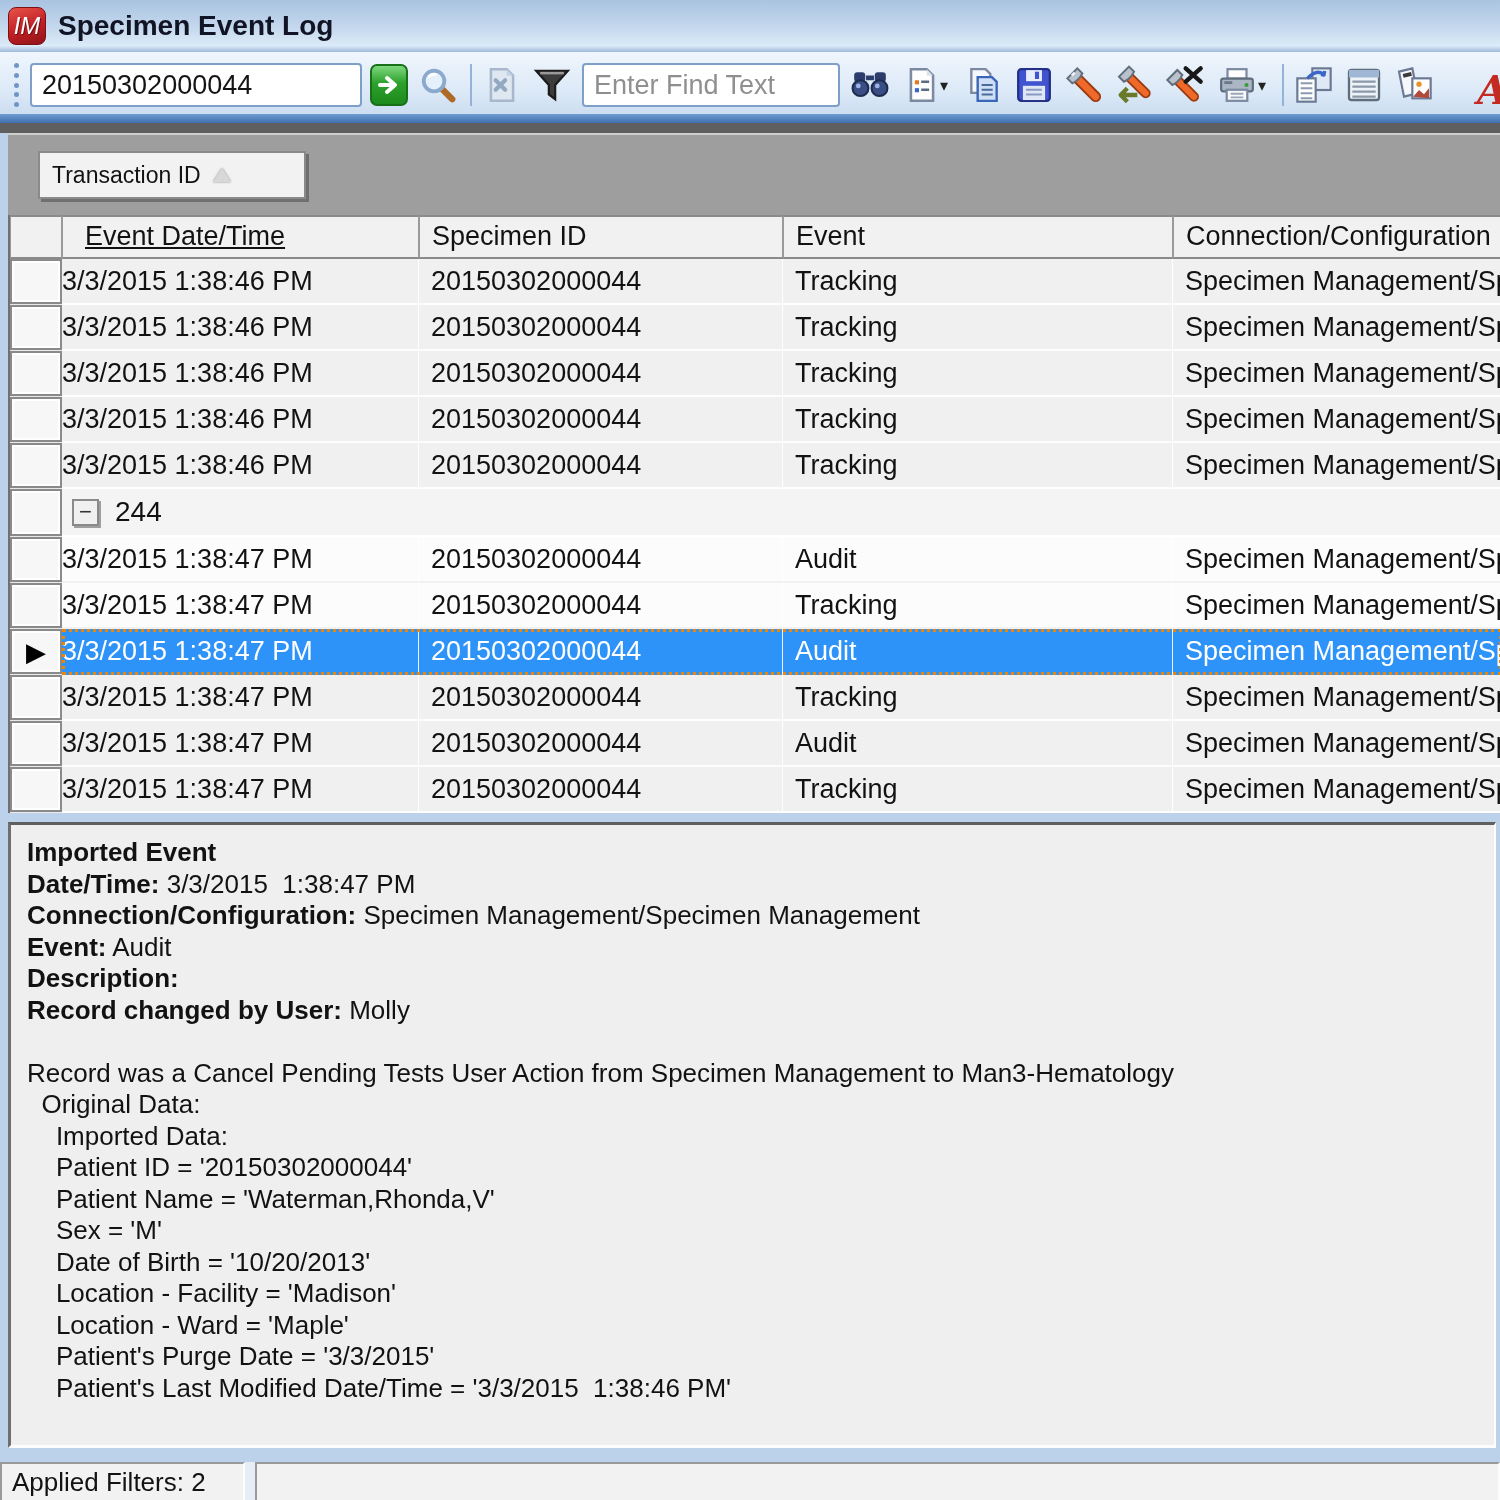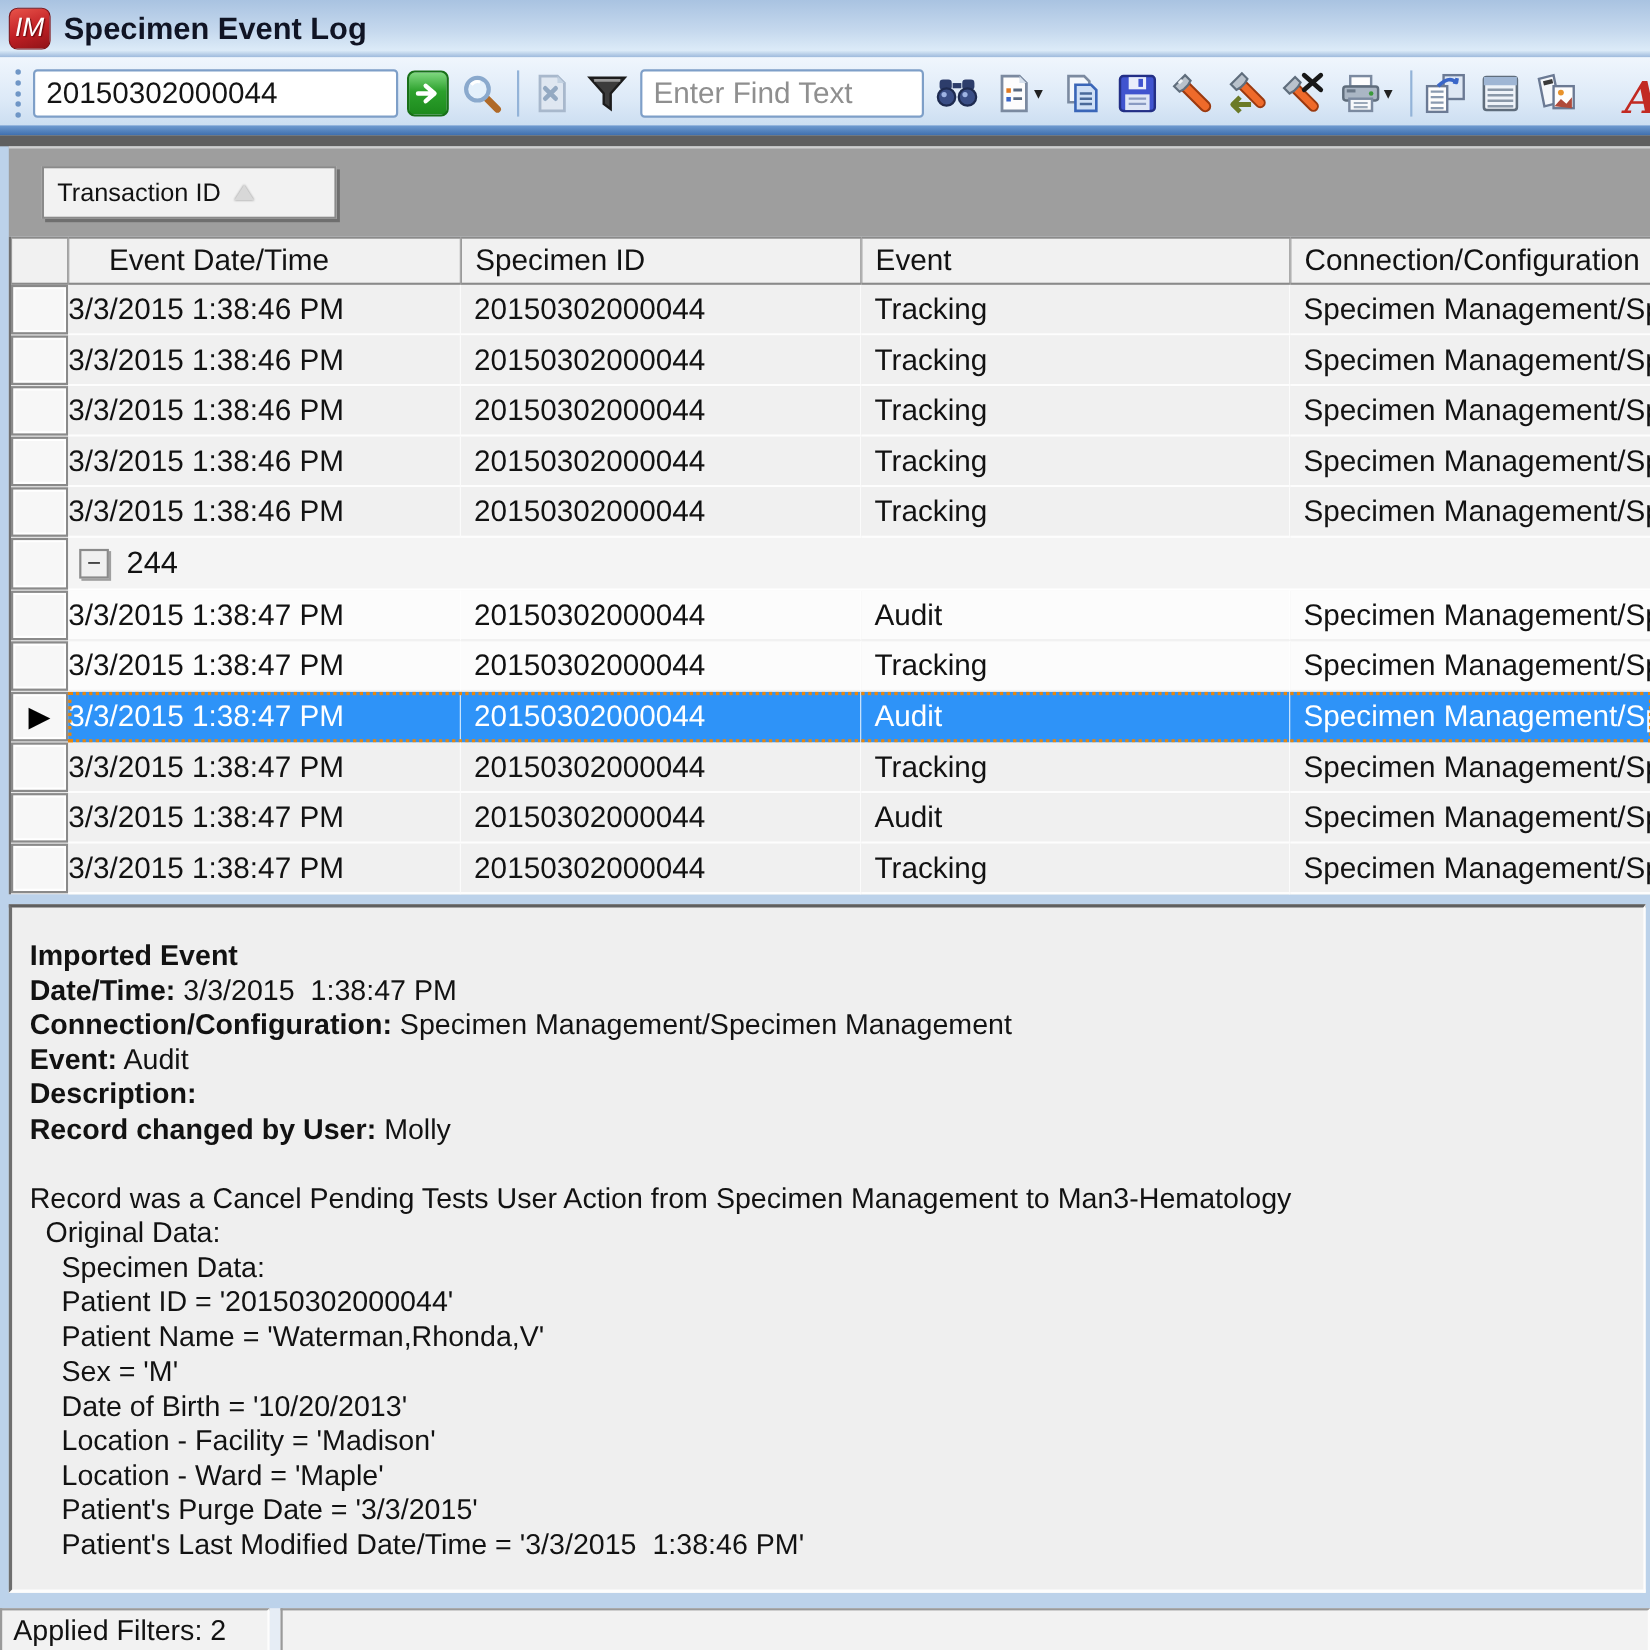--- a/index.html
+++ b/index.html
@@ -56,21 +56,21 @@
   .hrow, .drow, .grow { display:flex; width:1492px; }
   .c0 { width:52px; flex:none; }
   .c1 { width:357px; flex:none; }
   .c2 { width:364px; flex:none; }
   .c3 { width:390px; flex:none; }
   .c4 { flex:1; min-width:0; }
   .hrow { height:44px; }
   .hcell { background:#f1f1f1; border:1px solid #9a9a9a; border-top:2px solid #8a8a8a;
     border-bottom:2px solid #8a8a8a; font-size:27px; line-height:38px;
     white-space:nowrap; overflow:hidden; }
-  .hcell.c1 { padding-left:36px; }
+  .hcell.c1 { padding-left:22px;text-decoration:underline; }
   .hcell.c2,.hcell.c3,.hcell.c4 { padding-left:12px; }
   .drow { height:46px; }
   .gutter { background:#f7f7f7; border:2px solid #8a8a8a; box-shadow:inset 0 0 0 2px #fff;
     display:flex; align-items:center; justify-content:center; margin-bottom:1px; }
   .pointer-glyph { display:none; font-family:"DejaVu Sans",sans-serif; font-size:26px; color:#000; }
   .row-selected .pointer-glyph { display:block; }
   .dcell { font-size:27px; line-height:44px; white-space:nowrap; overflow:hidden;
     border-right:1px solid rgba(255,255,255,.9); }
   .dcell.c1 { }
   .dcell.c2,.dcell.c3,.dcell.c4 { padding-left:12px; }
@@ -83,21 +83,21 @@
   .grow .gcontent { flex:1; background:#f4f4f4; border-bottom:2px solid #fff;
     display:flex; align-items:center; padding-left:10px; gap:16px; }
   .collapse-box { width:27px; height:27px; background:#f0f0f0; border:2px solid #8a8a8a;
     box-shadow:2px 2px 0 #9f9f9f; font-size:22px; line-height:21px; text-align:center; color:#333; }
   .group-label { font-size:28px; }
 
   
   .detail { position:absolute; left:8px; top:822px; width:1488px; height:626px;
     background:#efefef; border-top:3px solid #5f5f5f; border-left:3px solid #6e6e6e;
     border-right:2px solid #fdfdfd; border-bottom:3px solid #fdfdfd;
-    padding:28px 16px; overflow:hidden; }
+    padding:12px 16px; overflow:hidden; }
   .detail .line { font-size:26px; line-height:31.5px; white-space:pre; }
   .detail b { font-weight:bold; }
 
   
   .statusbar { position:absolute; left:0; top:1462px; width:1500px; height:44px;
     display:flex; gap:10px; background:#e6edf5; }
   .status-panel { background:#f2f2f2; border:2px solid; border-color:#9a9a9a #fdfdfd #fdfdfd #9a9a9a;
     font-size:26px; line-height:36px; padding-left:10px; }
   .sp1 { width:245px; flex:none; }
   .sp2 { flex:1; }
@@ -452,21 +452,21 @@
   <div class="line"><b>Imported Event</b></div>
   <div class="line"><b>Date/Time:</b><span> 3/3/2015  1:38:47 PM</span></div>
   <div class="line"><b>Connection/Configuration:</b><span> Specimen Management/Specimen Management</span></div>
   <div class="line"><b>Event:</b><span> Audit</span></div>
   <div class="line"><b>Description:</b><span></span></div>
   <div class="line"><b>Record changed by User:</b><span> Molly</span></div>
   <div class="line">&nbsp;</div>
   <div id="description-lines">
       <div class="line">Record was a Cancel Pending Tests User Action from Specimen Management to Man3-Hematology</div>
       <div class="line">  Original Data:</div>
-      <div class="line">    Specimen Data:</div>
+      <div class="line">    Imported Data:</div>
       <div class="line">    Patient ID = '20150302000044'</div>
       <div class="line">    Patient Name = 'Waterman,Rhonda,V'</div>
       <div class="line">    Sex = 'M'</div>
       <div class="line">    Date of Birth = '10/20/2013'</div>
       <div class="line">    Location - Facility = 'Madison'</div>
       <div class="line">    Location - Ward = 'Maple'</div>
       <div class="line">    Patient's Purge Date = '3/3/2015'</div>
       <div class="line">    Patient's Last Modified Date/Time = '3/3/2015  1:38:46 PM'</div>
     </div>
 </div>

